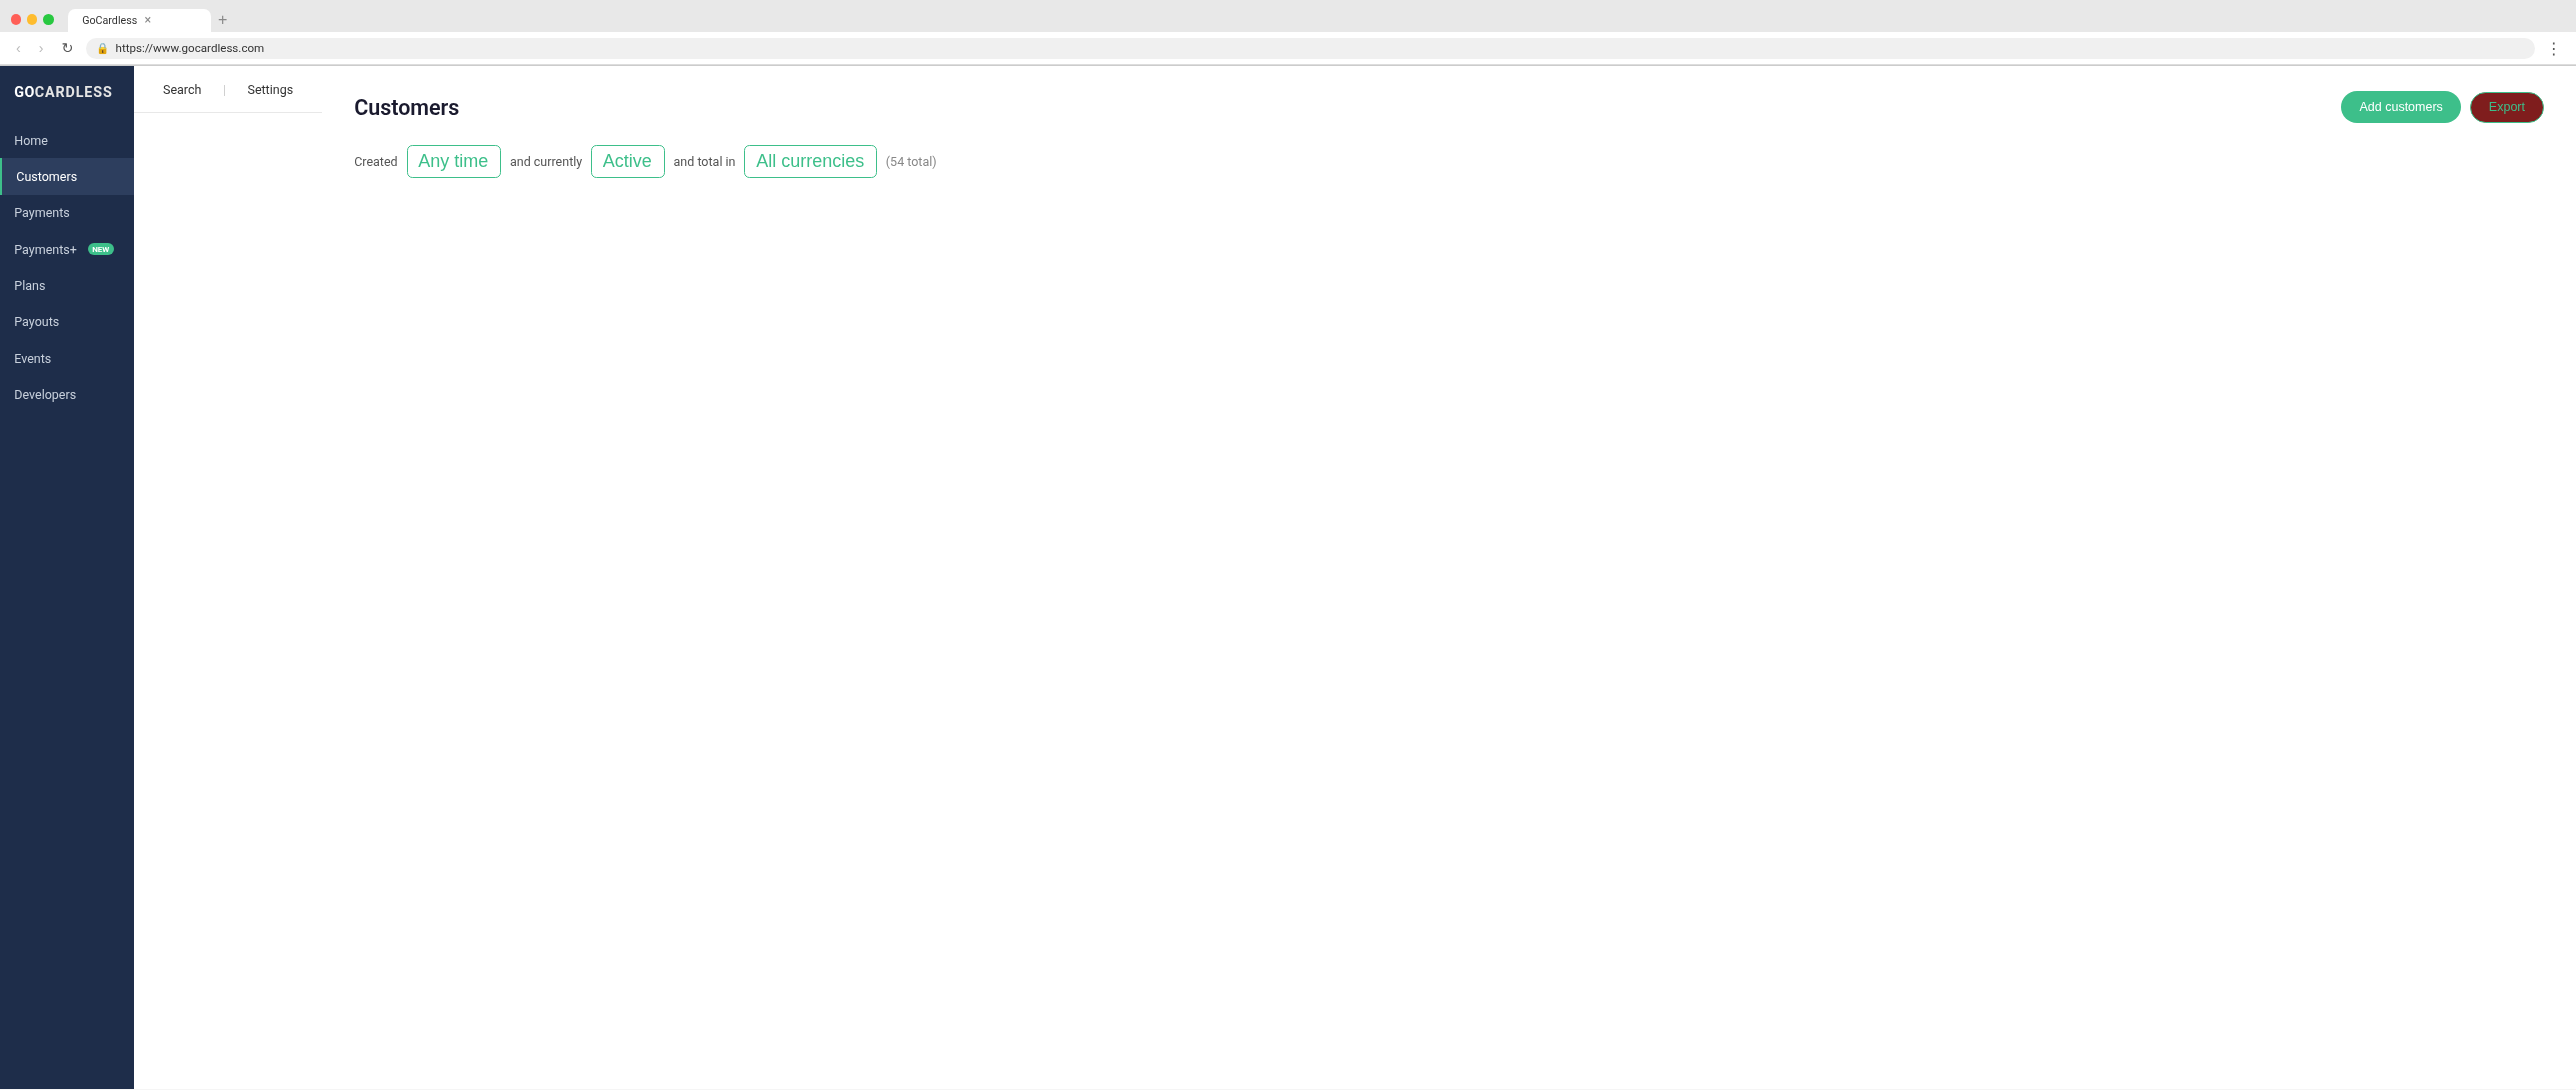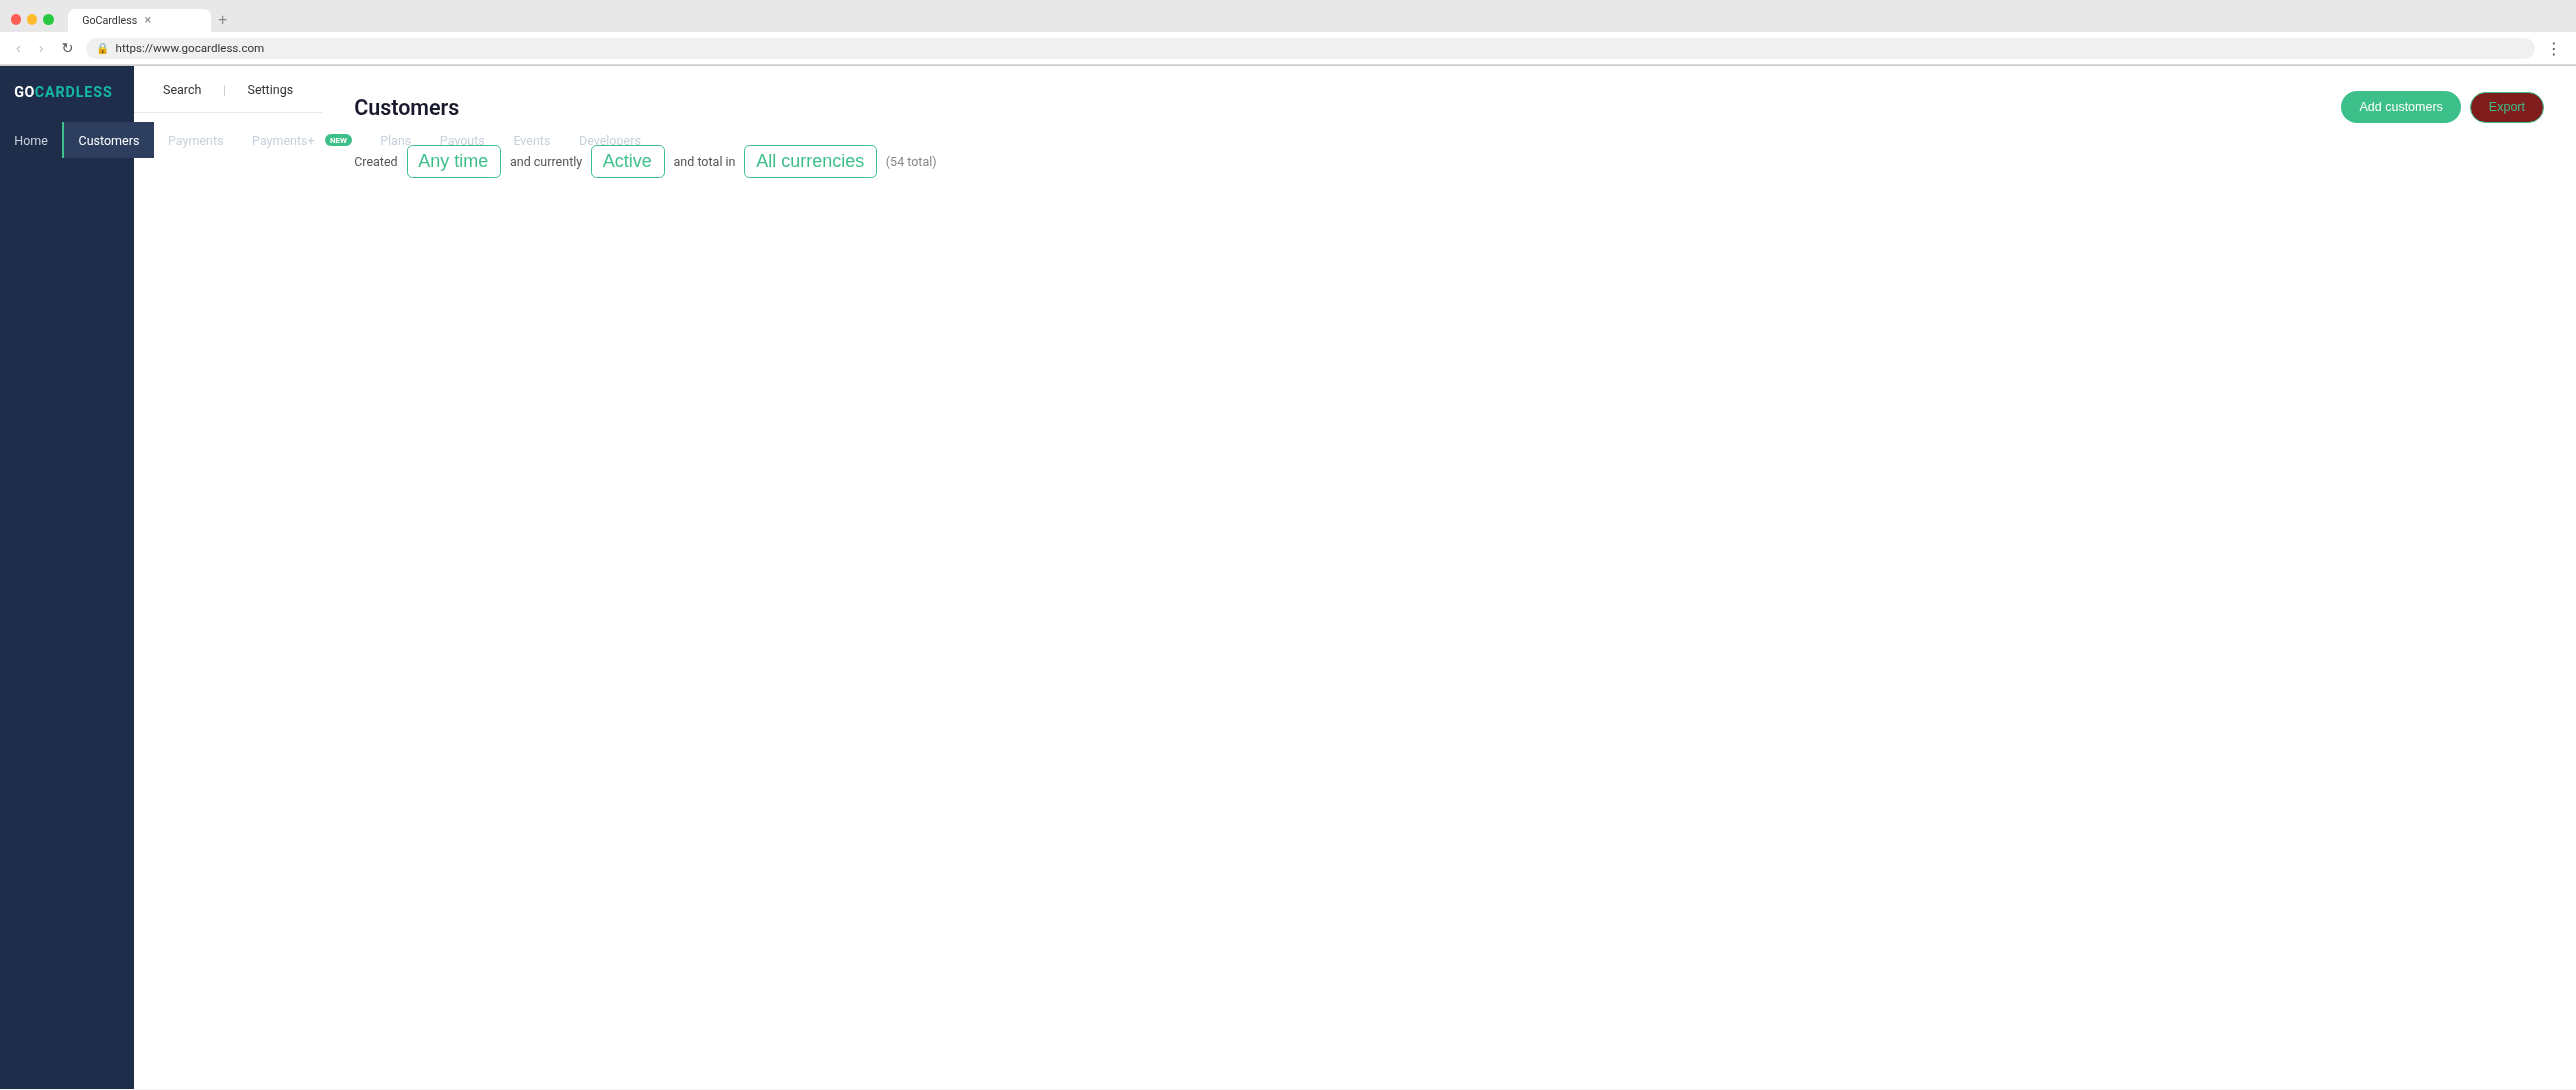--- a/index.html
+++ b/index.html
@@ -117,24 +117,24 @@
     .sidebar-logo {
       padding: 18px 14.3px 21.5px;
     }
     .logo-text {
       font-size: 14.3px;
       font-weight: 700;
       color: #fff;
       letter-spacing: 0.4px;
     }
     .logo-go { color: #fff; }
-    .logo-cardless { color: #14b8a6; font-weight: 700; letter-spacing: 0.9px; }
+    .logo-cardless { color: #e5e5e5; font-weight: 700; letter-spacing: 0.9px; }
     .sidebar-nav {
       display: flex;
-      flex-direction: row;
+      flex-direction: column;
     }
     .sidebar-item {
       padding: 10.7px 14.3px;
       font-size: 12.5px;
       color: #a0aec0;
       cursor: pointer;
       display: flex;
       align-items: center;
       gap: 7.2px;
     }

